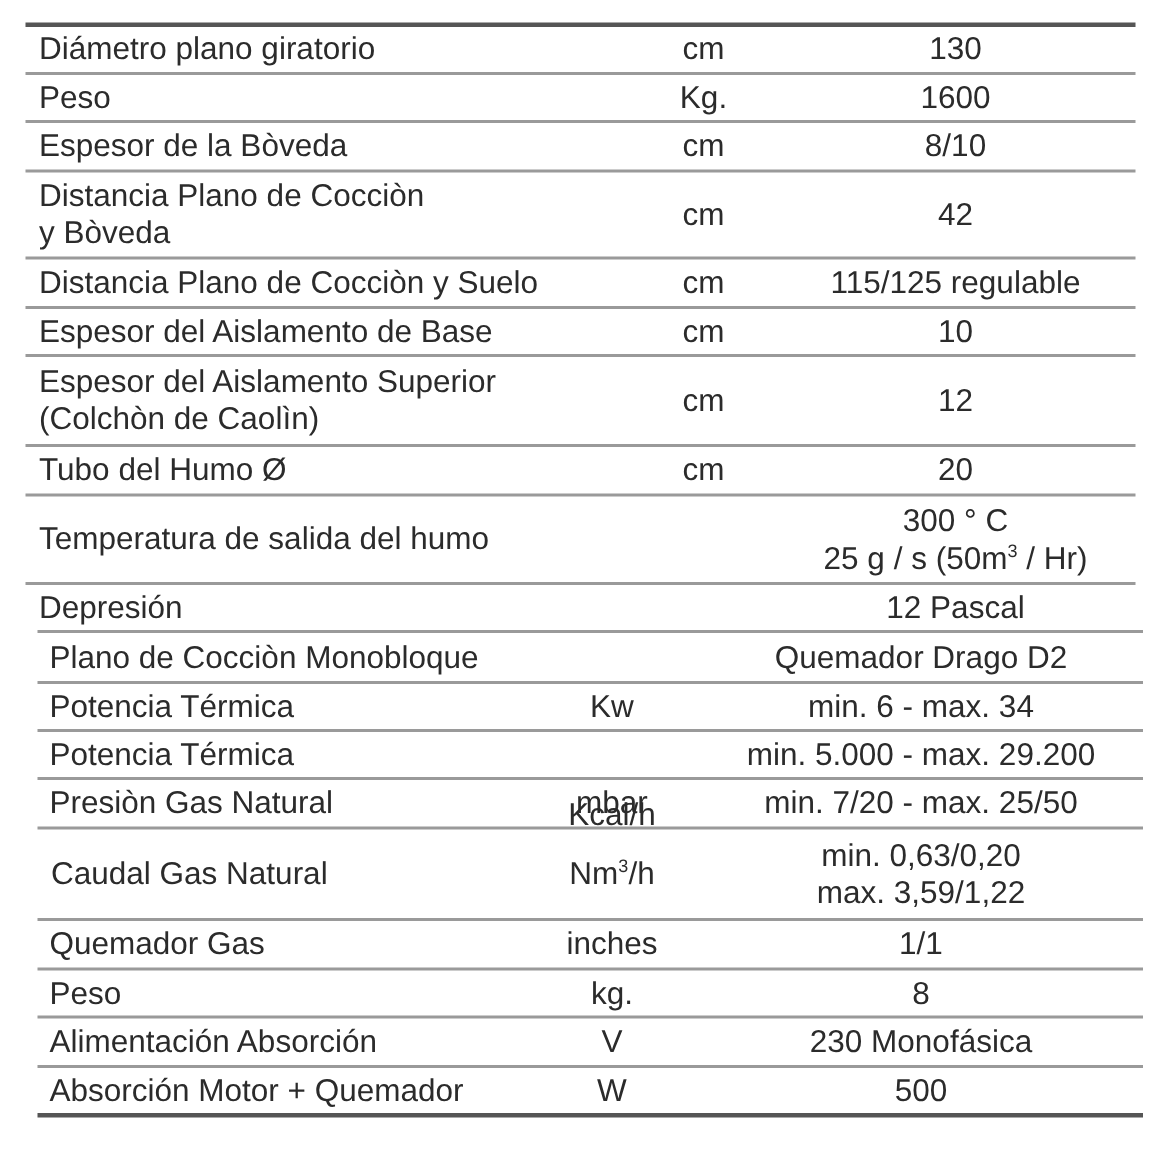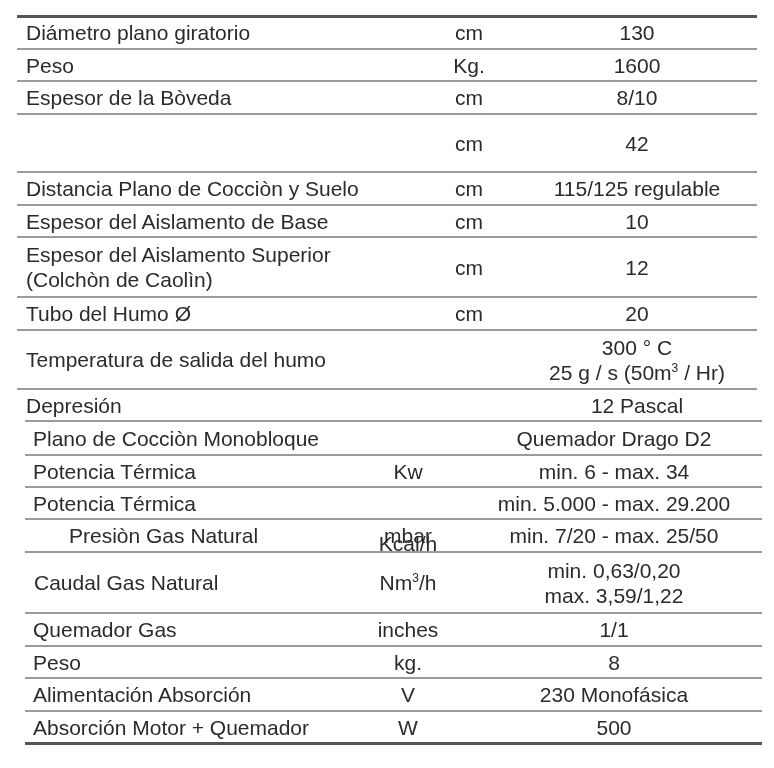--- a/index.html
+++ b/index.html
@@ -59,20 +59,22 @@
     <div class="cell label multi" style="left: 26px; top: 82px; height: 31px;">
       <div>Espesor de la Bòveda</div>
     </div>
     <div class="cell unit multi" style="left: 409px; width: 120px; top: 82px; height: 31px;">
       <div>cm</div>
     </div>
     <div class="cell value multi" style="left: 487px; width: 300px; top: 82px; height: 31px;">
       <div>8/10</div>
     </div>
     <div class="cell label multi" style="left: 26px; top: 115px; height: 56px;">
+      <div>Distancia Plano de Cocciòn</div>
+      <div>y Bòveda</div>
     </div>
     <div class="cell unit multi" style="left: 409px; width: 120px; top: 115px; height: 56px;">
       <div>cm</div>
     </div>
     <div class="cell value multi" style="left: 487px; width: 300px; top: 115px; height: 56px;">
       <div>42</div>
     </div>
     <div class="cell label multi" style="left: 26px; top: 173px; height: 31px;">
       <div>Distancia Plano de Cocciòn y Suelo</div>
     </div>
@@ -149,21 +151,21 @@
     </div>
     <div class="cell label multi" style="left: 33px; top: 488px; height: 30px;">
       <div>Potencia Térmica</div>
     </div>
     <div class="cell unit multi" style="left: 348px; width: 120px; top: 488px; height: 26px; margin-top: 42px;">
       <div>Kcal/h</div>
     </div>
     <div class="cell value multi" style="left: 464px; width: 300px; top: 488px; height: 30px;">
       <div>min. 5.000 - max. 29.200</div>
     </div>
-    <div class="cell label multi" style="left: 33px; top: 520px; height: 31px; margin-left: 36px;">
+    <div class="cell label multi" style="left: 33px; top: 520px; height: 31px;">
       <div>Presiòn Gas Natural</div>
     </div>
     <div class="cell unit multi" style="left: 348px; width: 120px; top: 520px; height: 31px;">
       <div>mbar</div>
     </div>
     <div class="cell value multi" style="left: 464px; width: 300px; top: 520px; height: 31px;">
       <div>min. 7/20 - max. 25/50</div>
     </div>
     <div class="cell label multi" style="left: 34px; top: 553px; height: 59px;">
       <div>Caudal Gas Natural</div>

